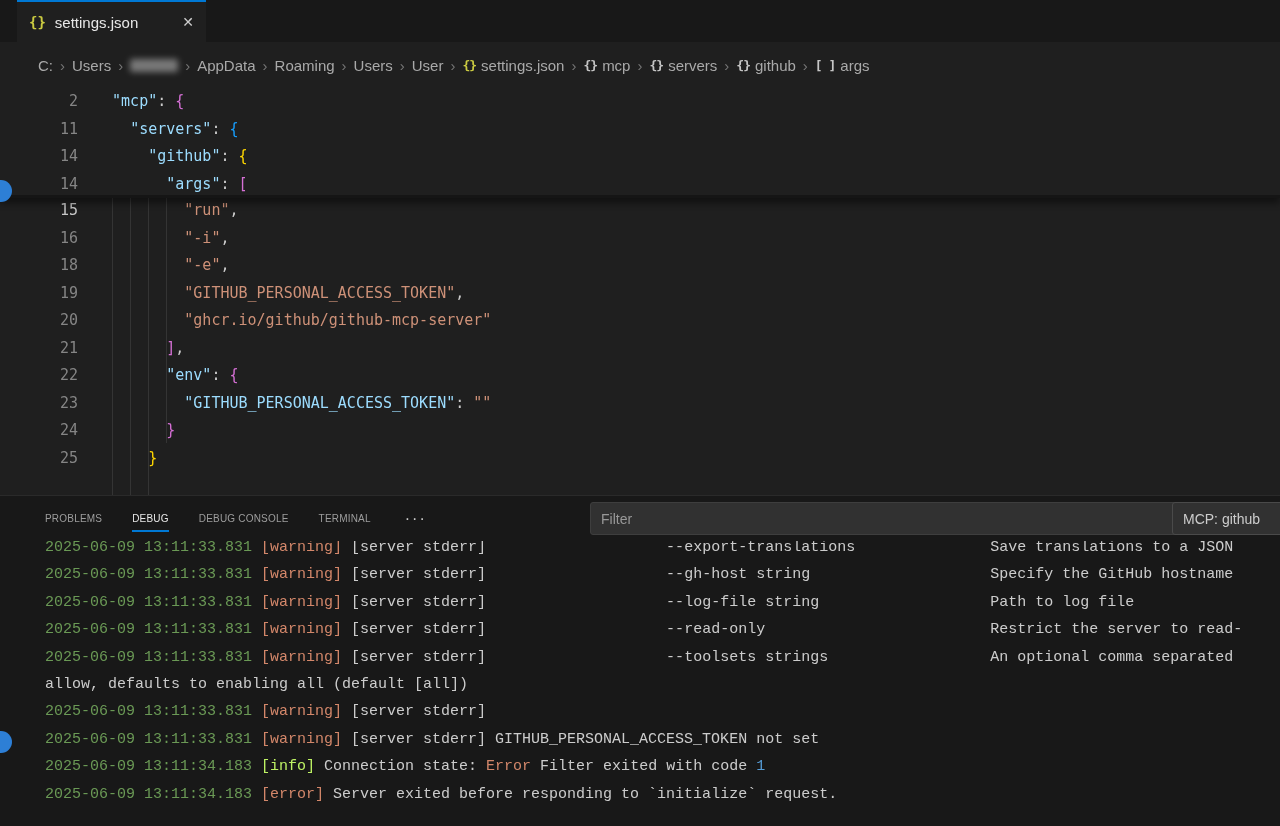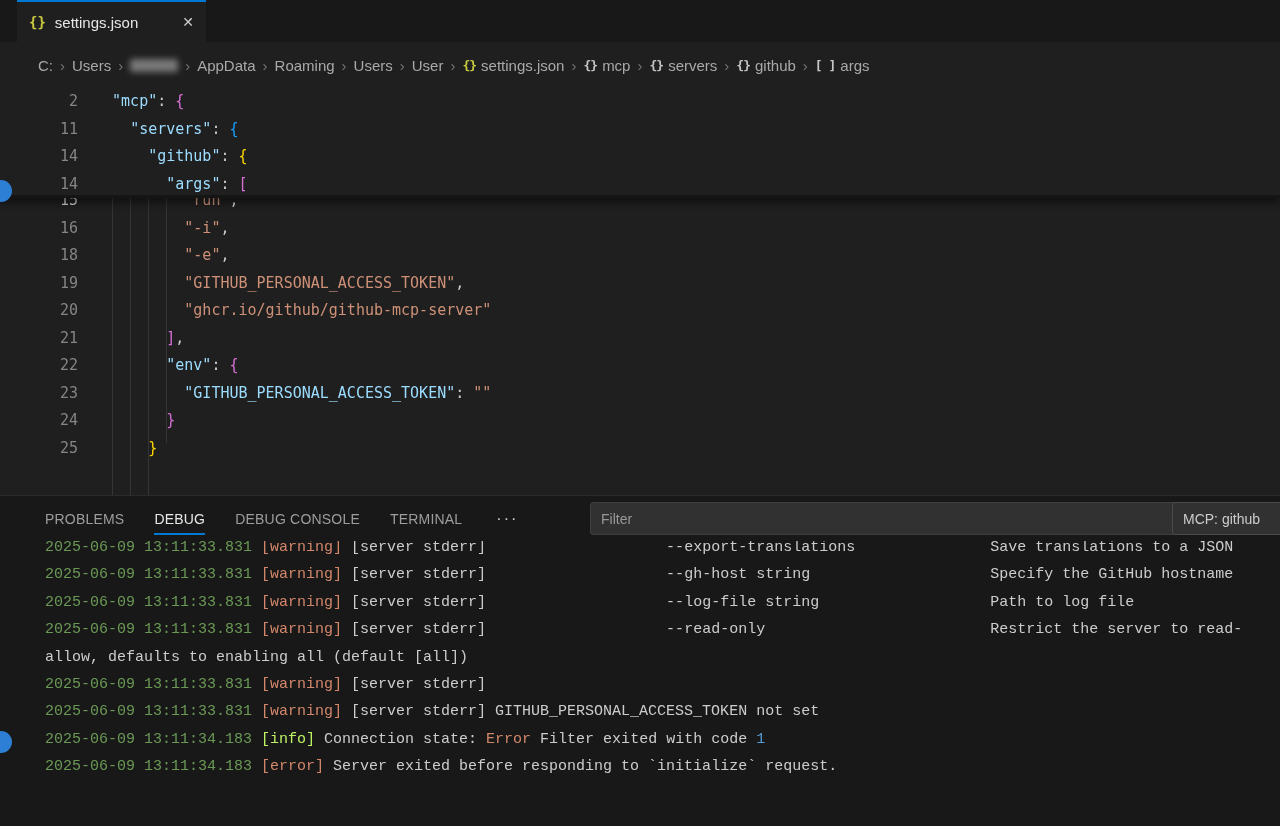--- a/index.html
+++ b/index.html
@@ -21,21 +21,21 @@
   .bc-icon { font-family:"DejaVu Sans Mono", monospace; font-weight:bold; font-size:13px; letter-spacing:-1px; }
   .blur-blob { display:inline-block; width:48px; height:13px; border-radius:2px;
                background:#8f8f8f; filter:blur(3px); opacity:.8; }
 
   
   .editor { position:absolute; top:88px; left:0; right:0; height:407px; background:#1f1f1f; overflow:hidden; }
   .cline { height:27.5px; line-height:27.5px; display:flex; font-family:"DejaVu Sans Mono", monospace; font-size:15px; white-space:pre; }
   .gut { width:78px; text-align:right; color:#858585; flex:none; }
   .gut.cur { color:#c6c6c6; }
   .ctext { margin-left:16px; color:#cccccc; }
-  .code-lines { position:absolute; top:99px; left:0; right:0; }
+  .code-lines { position:absolute; top:109px; left:0; right:0; }
   .sticky { position:absolute; top:0; left:0; right:0; height:110px; background:#1f1f1f;
             border-bottom:3px solid #151515; box-shadow:0 5px 7px rgba(0,0,0,0.45); }
   .guide { position:absolute; width:1px; background:#343434; top:105px; height:347px; }
 
   
   .tk-pl   { color:#cccccc; }
   .tk-key  { color:#9cdcfe; }
   .tk-str  { color:#ce9178; }
   .tk-bp   { color:#d670d6; }
   .tk-bb   { color:#179fff; }
@@ -43,21 +43,21 @@
   .tk-ts   { color:#6a9955; }
   .tk-warn { color:#d3876a; }
   .tk-err  { color:#d3876a; }
   .tk-info { color:#bef264; }
   .tk-num  { color:#569cd6; }
 
   
   .panel { position:absolute; top:495px; left:0; right:0; bottom:0; background:#181818; border-top:1px solid #2a2a2a; }
   .panel-header { position:absolute; top:0; left:0; right:0; height:45px; background:#181818; z-index:2;
                   display:flex; align-items:center; padding-left:45px; }
-  .ptab { color:#9d9d9d; font-size:14px; margin-right:30px; padding:8px 0 6px 0;
+  .ptab { color:#9d9d9d; font-size:10px; margin-right:30px; padding:8px 0 6px 0;
           border-bottom:2px solid transparent; cursor:pointer; letter-spacing:.2px; }
   .ptab.active { color:#e7e7e7; border-bottom-color:#0078d4; }
   .pmore { color:#cccccc; font-size:16px; letter-spacing:2px; margin-left:4px; cursor:pointer; }
   .filterbox { position:absolute; left:590px; top:6px; width:682px; height:33px; background:#313131;
                border:1px solid #3e3e3e; border-radius:3px; display:flex; align-items:center; padding:0 10px; }
   .filterbox input { flex:1; background:transparent; border:none; outline:none; color:#cccccc; font-size:14px; font-family:"Liberation Sans", sans-serif; }
   .filterbox input::placeholder { color:#989898; }
   .channel { position:absolute; left:1172px; top:6px; width:150px; height:33px; background:#313131;
              border:1px solid #4a4a4a; border-radius:3px; display:flex; align-items:center; padding:0 10px;
              color:#cccccc; font-size:14px; cursor:pointer; white-space:nowrap; overflow:hidden; }
@@ -158,20 +158,21 @@
       <div class="cline"><span class="gut">14</span><span class="ctext"><span class="tk-pl">        </span><span class="tk-key">"args"</span><span class="tk-pl">: </span><span class="tk-bp">[</span></span></div>
     </div>
 </div>
 
 <div class="panel">
   <div class="output-rows" id="output-rows">
       <div class="orow"><span class="tk-ts">2025-06-09 13:11:33.831 </span><span class="tk-warn">[warning]</span><span class="tk-pl"> [server stderr]</span><span class="tk-pl">                    --export-translations               Save translations to a JSON</span></div>
       <div class="orow"><span class="tk-ts">2025-06-09 13:11:33.831 </span><span class="tk-warn">[warning]</span><span class="tk-pl"> [server stderr]</span><span class="tk-pl">                    --gh-host string                    Specify the GitHub hostname</span></div>
       <div class="orow"><span class="tk-ts">2025-06-09 13:11:33.831 </span><span class="tk-warn">[warning]</span><span class="tk-pl"> [server stderr]</span><span class="tk-pl">                    --log-file string                   Path to log file</span></div>
       <div class="orow"><span class="tk-ts">2025-06-09 13:11:33.831 </span><span class="tk-warn">[warning]</span><span class="tk-pl"> [server stderr]</span><span class="tk-pl">                    --read-only                         Restrict the server to read-</span></div>
+      <div class="orow"><span class="tk-ts">2025-06-09 13:11:33.831 </span><span class="tk-warn">[warning]</span><span class="tk-pl"> [server stderr]</span><span class="tk-pl">                    --toolsets strings                  An optional comma separated</span></div>
       <div class="orow"><span class="tk-pl">allow, defaults to enabling all (default [all])</span></div>
       <div class="orow"><span class="tk-ts">2025-06-09 13:11:33.831 </span><span class="tk-warn">[warning]</span><span class="tk-pl"> [server stderr]</span></div>
       <div class="orow"><span class="tk-ts">2025-06-09 13:11:33.831 </span><span class="tk-warn">[warning]</span><span class="tk-pl"> [server stderr] GITHUB_PERSONAL_ACCESS_TOKEN not set</span></div>
       <div class="orow"><span class="tk-ts">2025-06-09 13:11:34.183 </span><span class="tk-info">[info]</span><span class="tk-pl"> Connection state: </span><span class="tk-warn">Error</span><span class="tk-pl"> Filter exited with code </span><span class="tk-num">1</span></div>
       <div class="orow"><span class="tk-ts">2025-06-09 13:11:34.183 </span><span class="tk-err">[error]</span><span class="tk-pl"> Server exited before responding to `initialize` request.</span></div>
     </div>
   <div class="panel-header" id="panel-header">
     <span class="ptab">PROBLEMS</span>
       <span class="ptab active">DEBUG</span>
       <span class="ptab">DEBUG CONSOLE</span>

